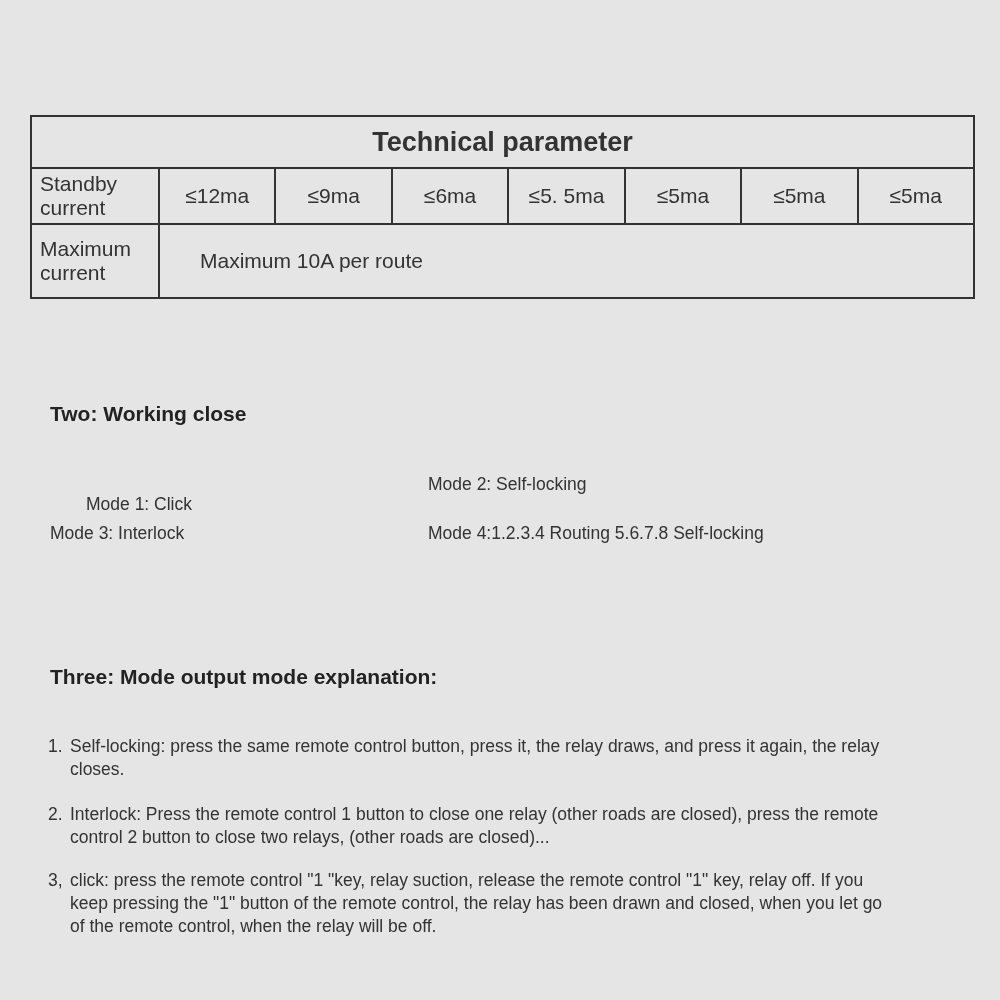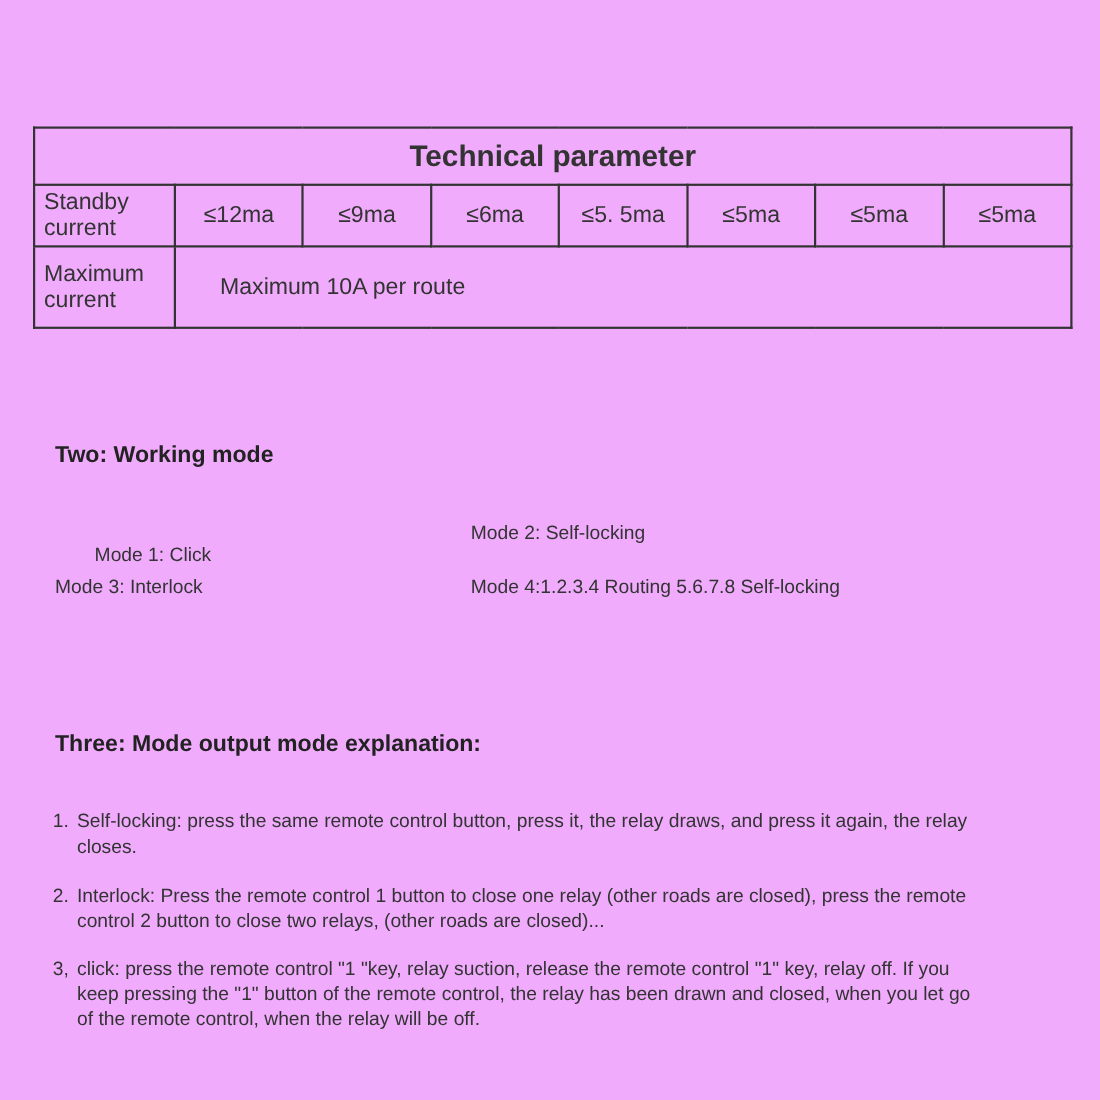--- a/index.html
+++ b/index.html
@@ -5,21 +5,21 @@
   * { margin: 0; padding: 0; box-sizing: border-box; }
   html, body {
     width: 1000px; height: 1000px;
     background: #ffffff;
     font-family: "Liberation Sans", sans-serif;
     color: #333333;
   }
   .page {
     position: relative;
     width: 1000px; height: 1000px;
-    background: #f0abfc;
+    background: #e5e5e5;
     overflow: hidden;
   }
 
   
   .tech-table {
     position: absolute;
     left: 30px; top: 115px;
     width: 945px;
     border-collapse: collapse;
     table-layout: fixed;
@@ -133,21 +133,21 @@
       <tr>
         <td class="label-cell">
           <span>Maximum</span><br>
           <span>current</span>
         </td>
         <td class="max-cell" colspan="7">Maximum 10A per route</td>
       </tr>
     </tbody>
   </table>
 
-  <div class="section-heading" style="top:402px;">Two: Working mode</div>
+  <div class="section-heading" style="top:402px;">Two: Working close</div>
 
   <div class="mode-line mode-col-left" style="top:494px;margin-left:36px;">Mode 1: Click</div>
   <div class="mode-line mode-col-right" style="top:474px;">Mode 2: Self-locking</div>
 
   <div class="mode-line mode-col-left" style="top:523px;">Mode 3: Interlock</div>
   <div class="mode-line mode-col-right" style="top:523px;">Mode 4:1.2.3.4 Routing 5.6.7.8 Self-locking</div>
 
 
   <div class="section-heading" style="top:665px;">Three: Mode output mode explanation:</div>
 

